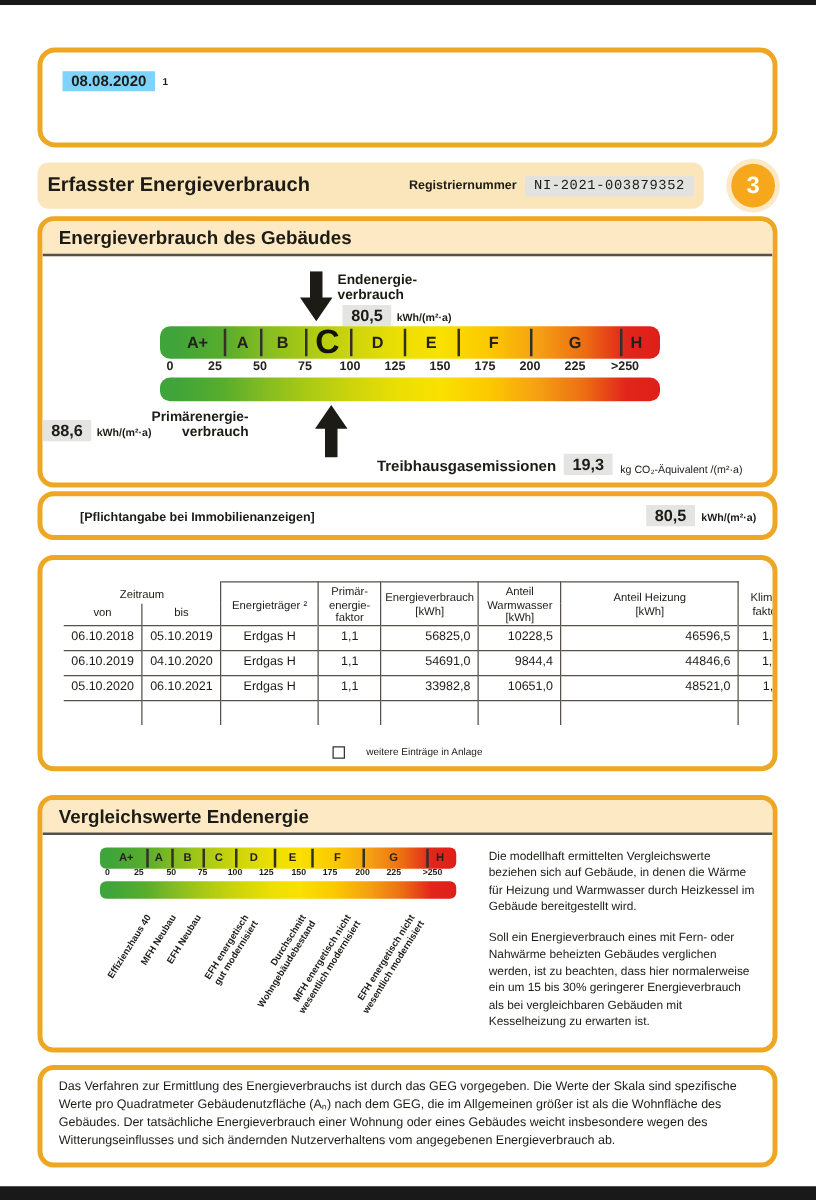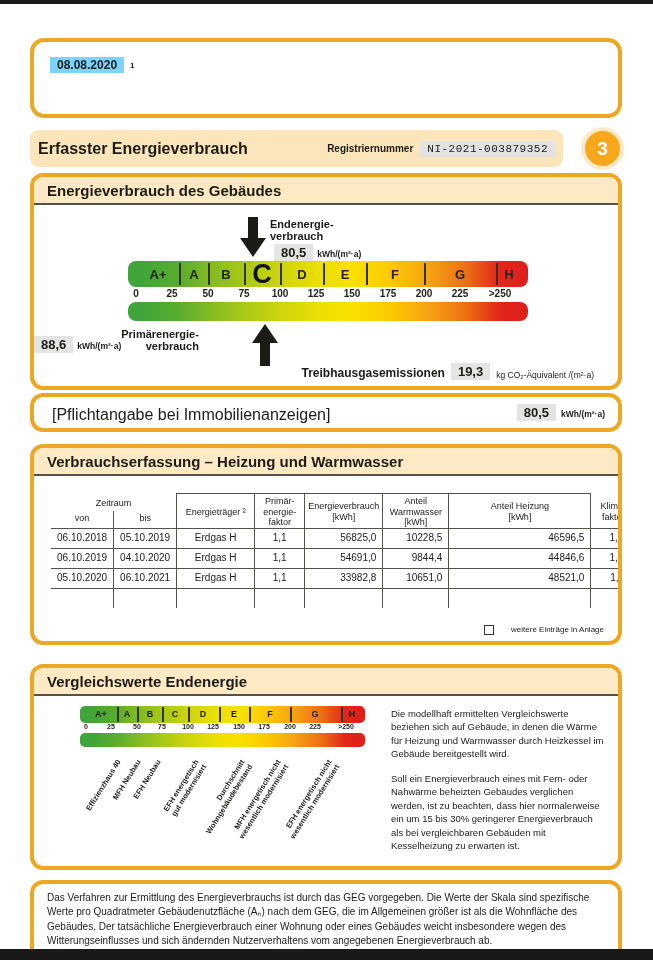--- a/index.html
+++ b/index.html
@@ -59,35 +59,35 @@
   .pe-block{position:absolute;left:0;top:121px;width:215px;display:flex;flex-direction:row;align-items:flex-end}
   .pe-value{display:flex;align-items:baseline;gap:4px}
   .pe-label{font-size:11px;font-weight:bold;line-height:1.12;text-align:right;white-space:pre-line;margin-top:2px}
   .ghg{position:absolute;right:24px;bottom:6px;display:flex;align-items:flex-end;gap:6px}
   .ghg-label{font-size:12px;font-weight:bold}
   .ghg-unit{font-size:8.5px}
 
   
   .sec2{margin-top:3px;height:39px;box-sizing:border-box;display:flex;align-items:center;padding:0 13px}
   .sec2-title{font-size:17px;font-weight:800;letter-spacing:-.3px}
-  .sec2-note{font-size:16px;font-weight:normal;margin-left:5px;margin-top:4px}
+  .sec2-note{font-size:10px;font-weight:bold;margin-left:17px;margin-top:4px}
   .sec2-val{margin-left:auto;display:flex;align-items:baseline;gap:5px}
 
   
   .sec3{margin-top:12px}
   .ctable{border-collapse:collapse;margin:17px;width:100%}
   .ctable th,.ctable td{border:1px solid #55524b;line-height:1.18}
   .ctable th{font-size:9px;font-weight:normal;text-align:center;white-space:pre-line;padding:2px 3px}
   .ctable td{font-size:10px;padding:2px 6px;height:15px}
   .ctable .c{text-align:center}
   .ctable .r{text-align:right}
   .ctable tr.hdr1 th{border-bottom:none;padding-bottom:0}
   .ctable tr.hdr2 th{border-top:none;padding-top:0}
   .ctable .noborder-out{border-left:none;border-top:none}
-  .more{display:flex;justify-content:flex-end;align-items:center;gap:17px;font-size:8px;margin:4px 14px 6px}
+  .more{display:flex;justify-content:center;align-items:center;gap:17px;font-size:8px;margin:4px 14px 6px}
   .cb{width:8px;height:8px;border:1px solid #333;background:#fff}
 
   
   .sec4{margin-top:19px}
   .cmp-content{display:flex;padding:8px 12px 2px}
   .cmp-left{position:relative;width:335px;height:140px}
   .sscale{position:absolute;left:34px;top:2px;width:285px}
   .sletterbar{position:relative;height:17px;border-radius:5px}
   .sletter{position:absolute;top:50%;transform:translate(-50%,-50%);font-weight:bold;font-size:9px;color:#23211c}
   .sdivider{position:absolute;top:1px;bottom:1px;width:1.5px;background:#31302a}
@@ -207,21 +207,20 @@
 
   <div class="sec sec2">
     <span class="sec2-note">[Pflichtangabe bei Immobilienanzeigen]</span>
     <span class="sec2-val">
       <span class="val-box">80,5</span>
       <span class="unit">kWh/(m²·a)</span>
     </span>
   </div>
 
   <div class="sec sec3">
-    <div class="sec-head">Verbrauchserfassung – Heizung und Warmwasser</div>
     <table class="ctable">
       <colgroup>
         <col style="width:58px">
           <col style="width:58px">
           <col style="width:78px">
           <col style="width:50px">
         <col style="width:72px">
           <col style="width:66px">
           <col style="width:142px">
           <col style="width:44px">

